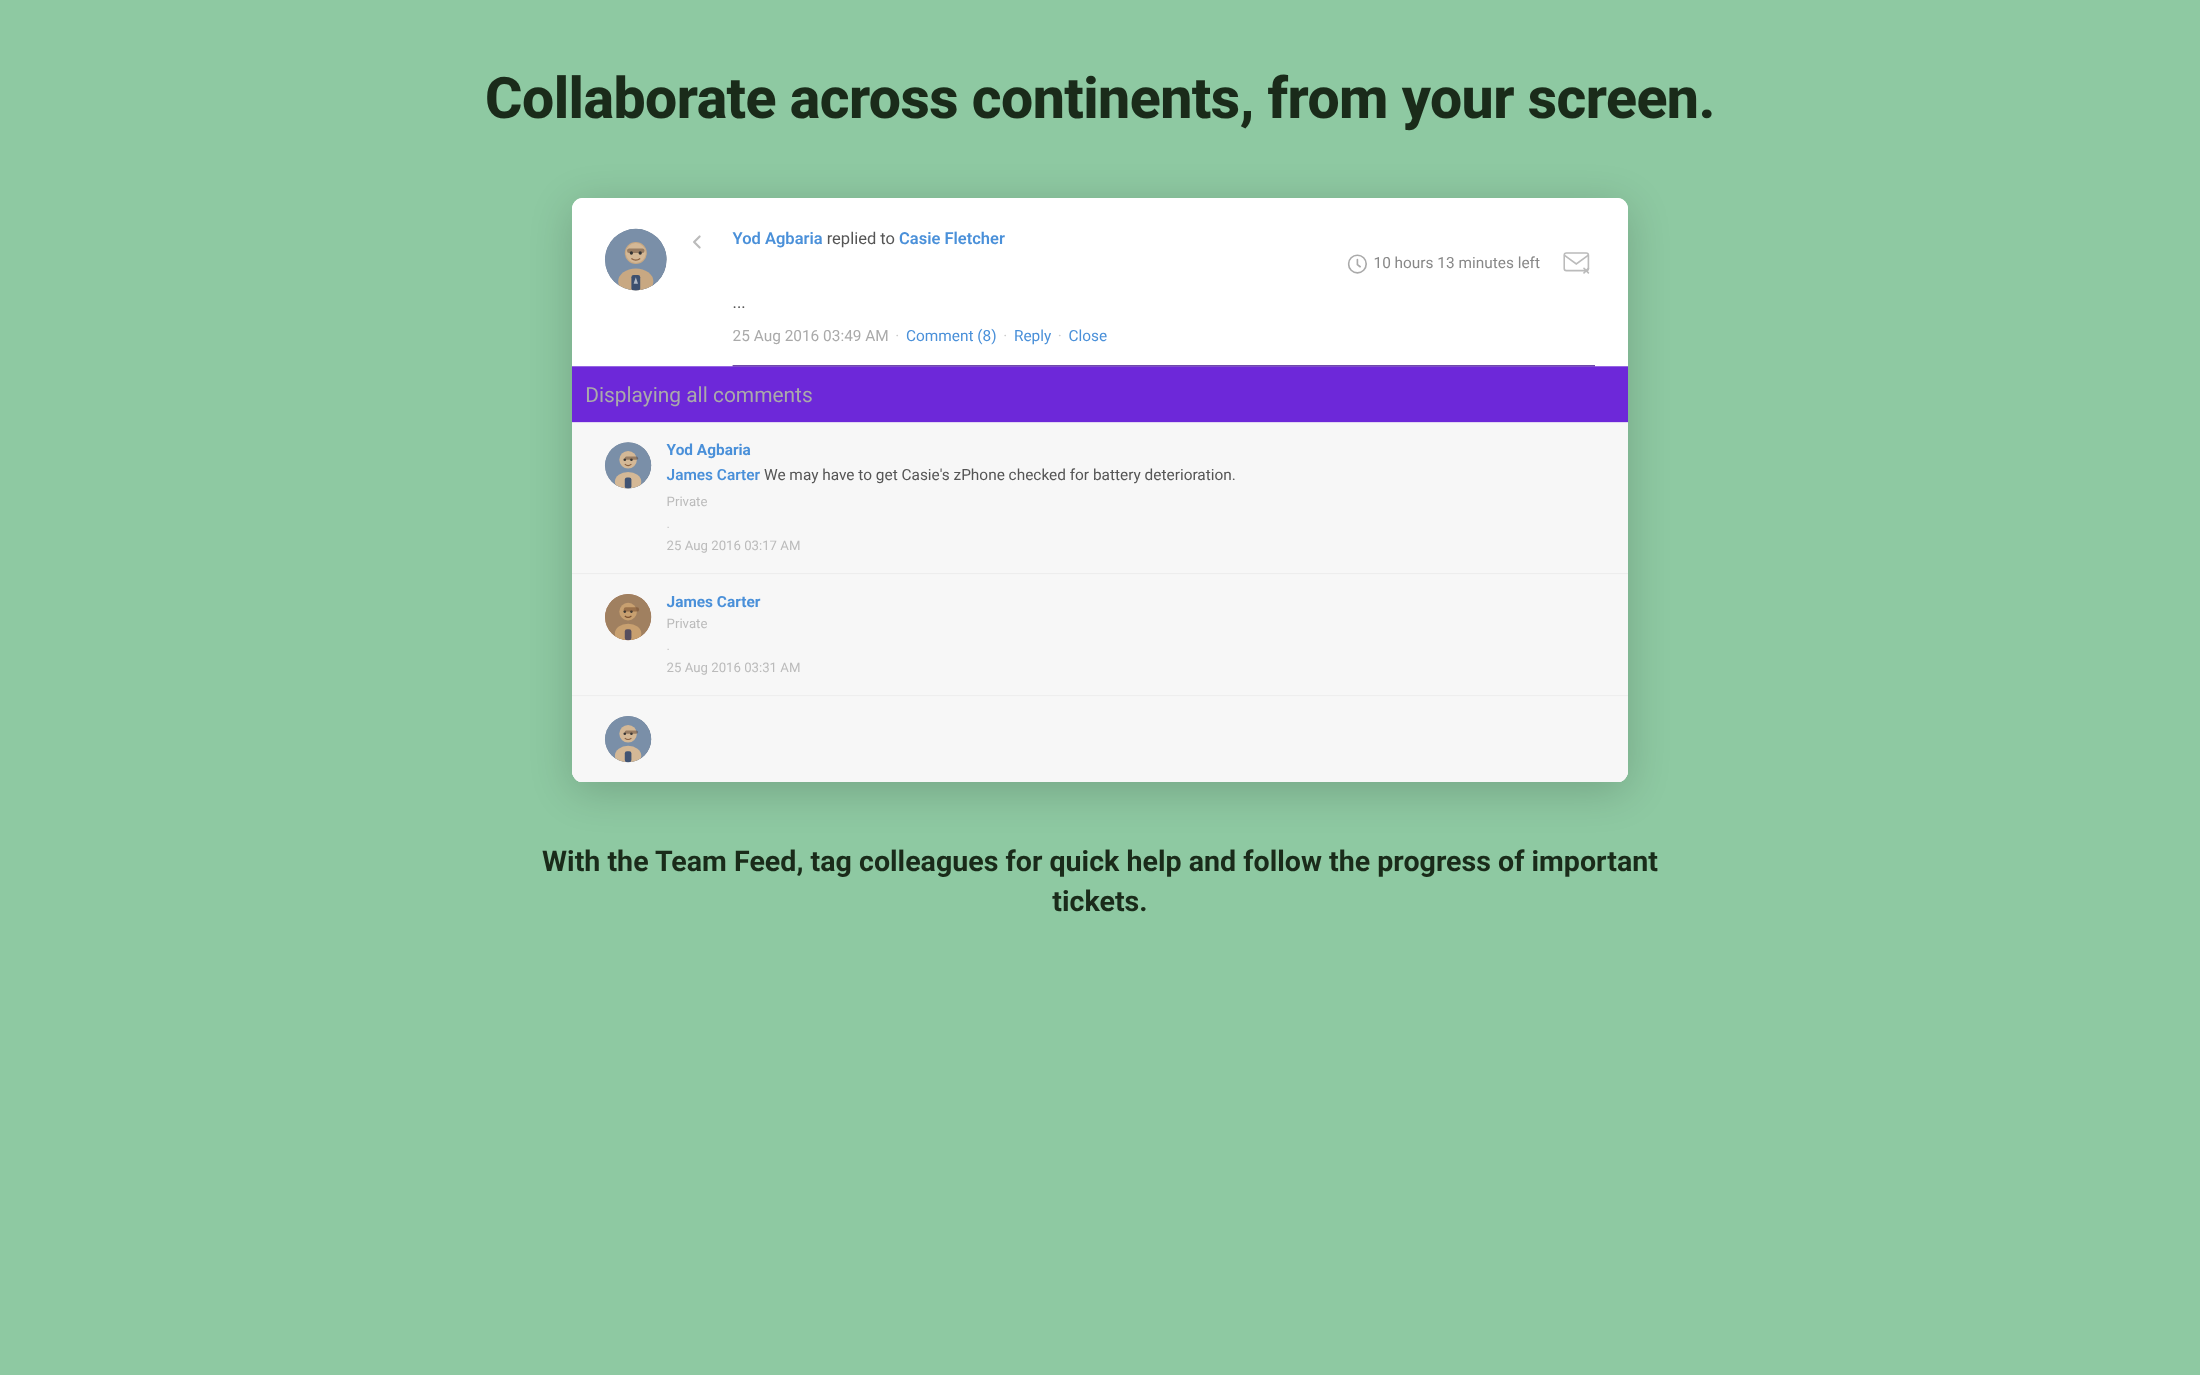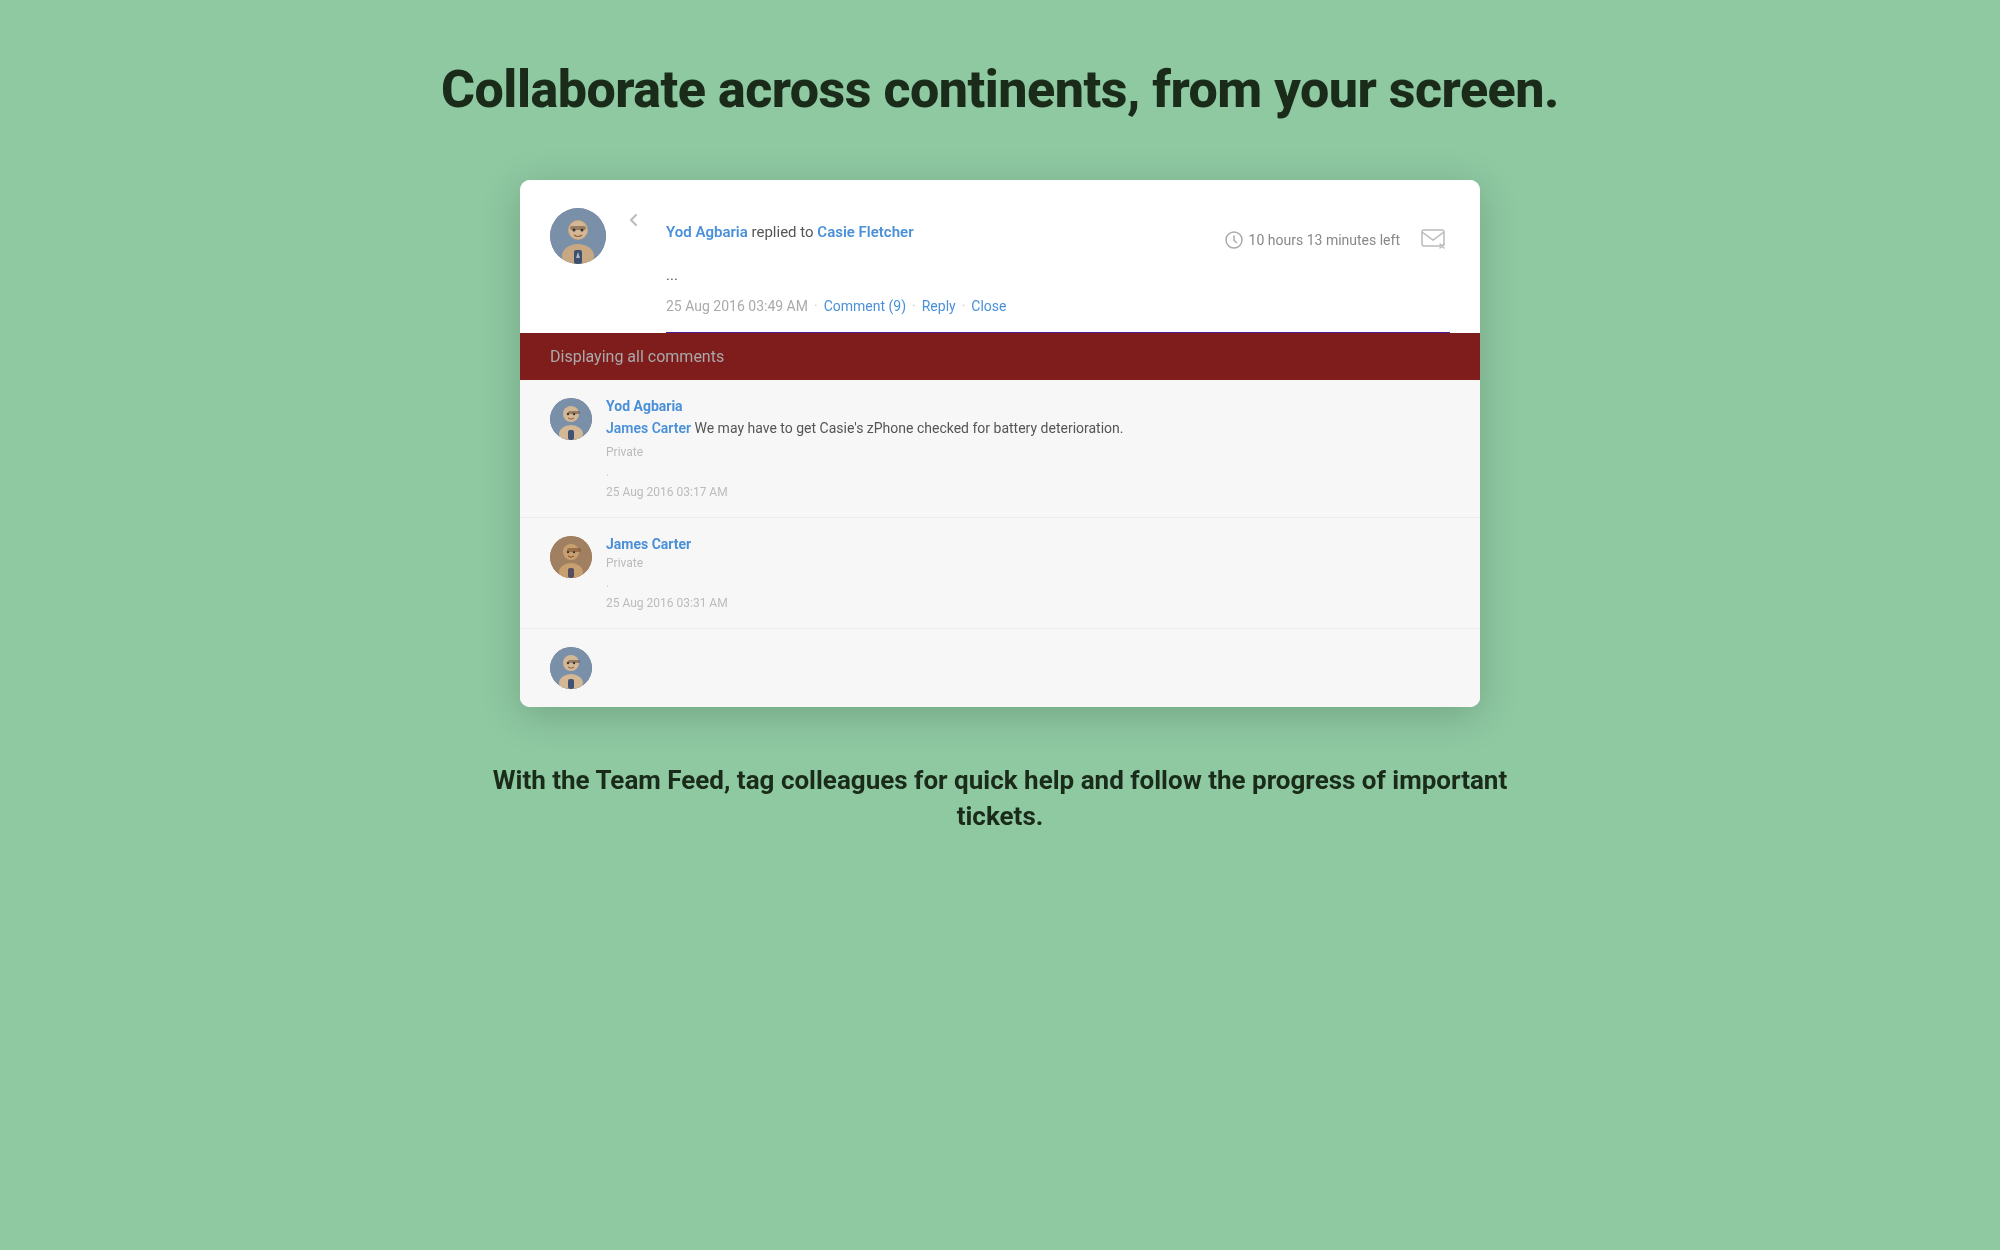--- a/index.html
+++ b/index.html
@@ -59,21 +59,20 @@
       width: 100%;
       height: 100%;
     }
 
     .ticket-body {
       flex: 1;
     }
 
     .ticket-meta-line {
       display: flex;
-      align-items: center;
       justify-content: space-between;
       margin-bottom: 10px;
     }
 
     .ticket-author-line {
       font-size: 15px;
       color: #555;
     }
 
     .ticket-author-link {
@@ -166,24 +165,24 @@
       cursor: pointer;
       text-decoration: none;
     }
 
     
     .comments-section {
       background: #f7f7f7;
     }
 
     .comments-header {
-      padding: 14px 30px;
-      font-size: 16px;
+      padding: 14px 12px;
+      font-size: 19px;
       color: #aaa;
-      background: #7f1d1d;
+      background: #6d28d9;
     }
 
     .comment-item {
       background: #f7f7f7;
       padding: 18px 30px 18px 30px;
       display: flex;
       align-items: flex-start;
       gap: 14px;
       border-bottom: 1px solid #ebebeb;
     }
@@ -334,21 +333,21 @@
             </svg>
           </div>
         </div>
       </div>
 
       <div class="ticket-snippet">...</div>
 
       <div class="ticket-actions-line">
         <span class="ticket-date">25 Aug 2016 03:49 AM</span>
         <span class="ticket-action-dot"> · </span>
-        <a class="ticket-action-link">Comment (9)</a>
+        <a class="ticket-action-link">Comment (8)</a>
         <span class="ticket-action-dot"> · </span>
         <a class="ticket-action-link">Reply</a>
         <span class="ticket-action-dot"> · </span>
         <a class="ticket-action-link">Close</a>
       </div>
 
     </div>
   </div>
 
   <div class="comments-section">

